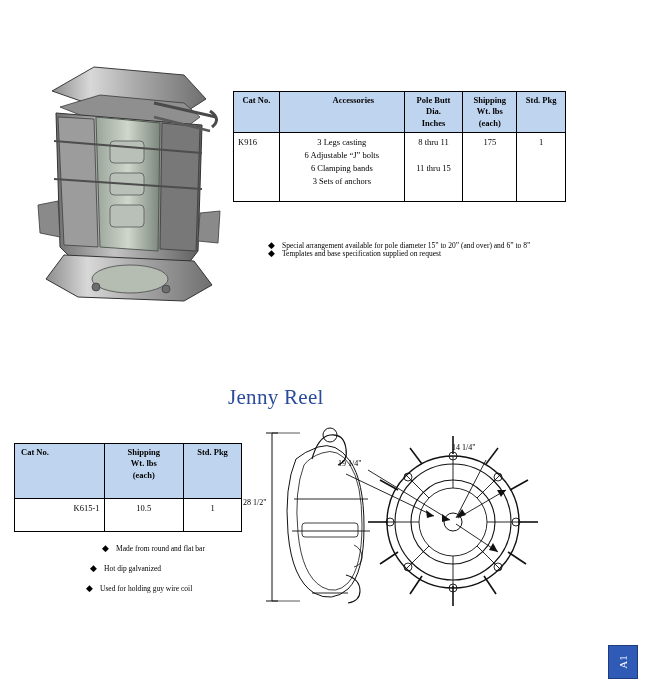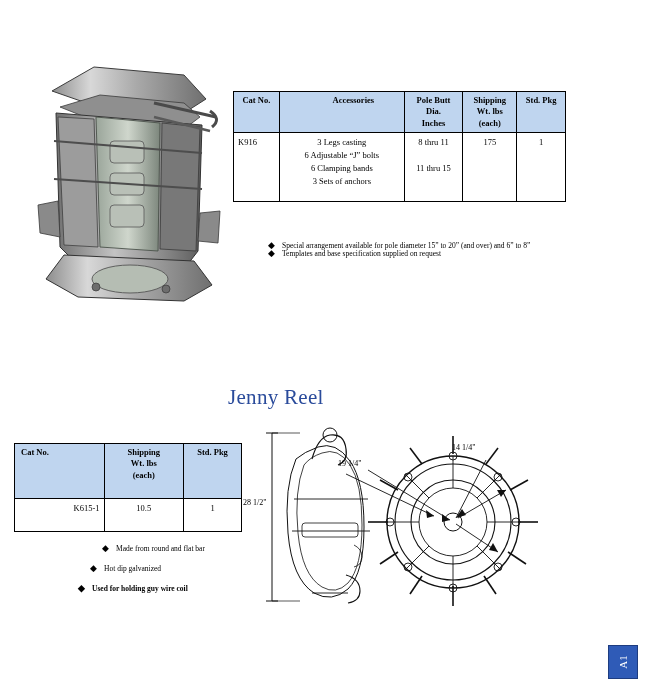--- a/index.html
+++ b/index.html
@@ -92,21 +92,21 @@
   .note .dia {
     display: inline-block;
     width: 14px;
     color: #000;
     font-size: 9px;
   }
   #note-p1 { left: 268px; top: 248px; }
   #note-p2 { left: 268px; top: 240px; }
   #note-j1 { left: 86px; top: 543px; margin-left: 16px; }
   #note-j2 { left: 90px; top: 563px; }
-  #note-j3 { left: 78px; top: 583px; font-weight: bold; }
+  #note-j3 { left: 86px; top: 583px; }
 
   
   .figure {
     position: absolute;
   }
   #fig-pole { left: 34px; top: 55px; width: 190px; height: 250px; }
   #fig-reel  { left: 250px; top: 425px; width: 175px; height: 185px; }
   #fig-ring  { left: 338px; top: 430px; width: 230px; height: 180px; }
 
   .dimlabel {

